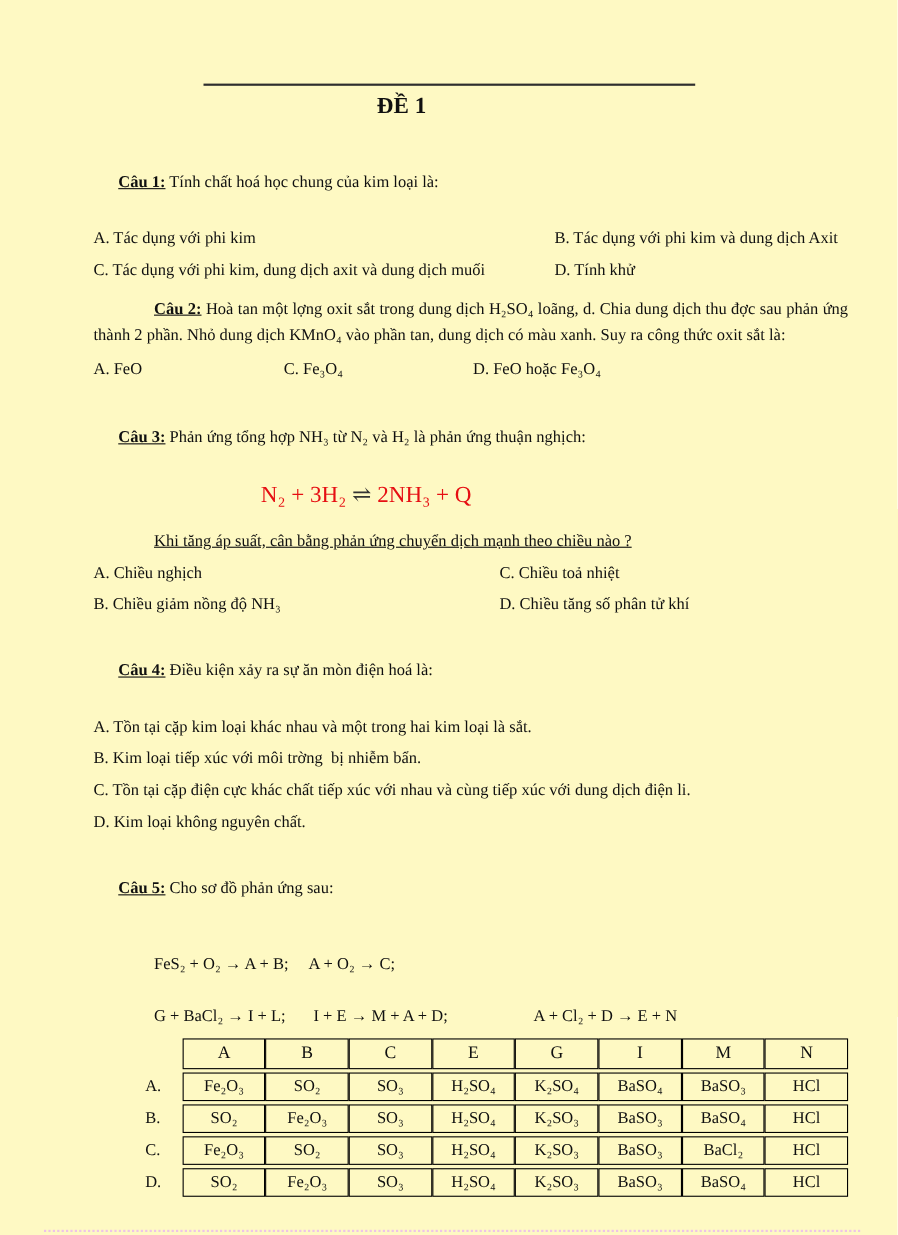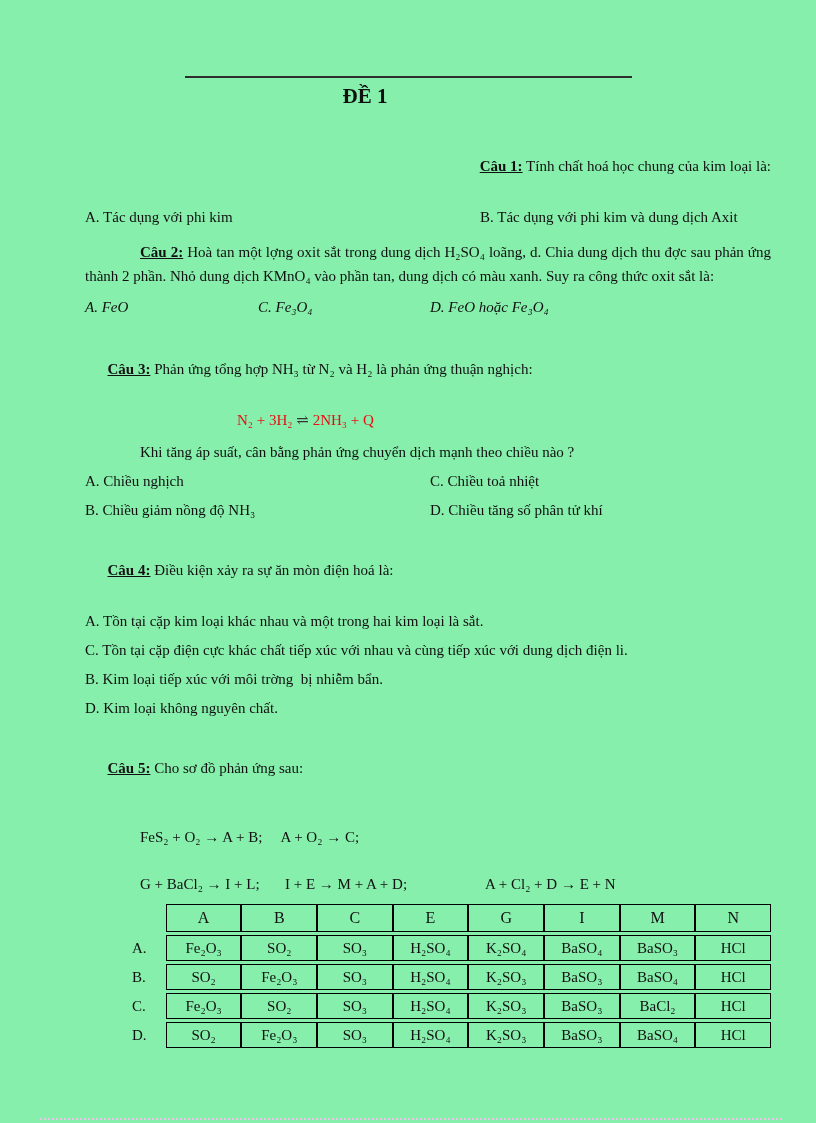--- a/index.html
+++ b/index.html
@@ -1,37 +1,37 @@
 <!DOCTYPE html>
 <html><head>
 <meta charset="utf-8">
 <style>
   html,body{margin:0;padding:0;background:#ffffff;}
   body{font-family:"Liberation Serif","DejaVu Serif",serif;color:#101010;}
-  .page{position:relative;width:816px;height:1123px;background:#86efac;overflow:hidden;
+  .page{position:relative;width:816px;height:1123px;background:#fef9c3;overflow:hidden;
         box-sizing:border-box;padding:76px 45px 0 85px;font-size:15px;}
   .rule{border-top:2px solid #2e2e2e;width:447px;margin-left:100px;height:0;}
   .title{font-size:21px;font-weight:bold;text-align:center;width:560px;margin:6px 0 0 0;}
   .qhead{margin:0;text-indent:55px;line-height:22px;white-space:pre-wrap;}
   .qpara{margin:0;text-indent:55px;line-height:24px;text-align:justify;}
   .qlabel{font-weight:bold;text-decoration:underline;}
   .row{display:flex;line-height:22px;}
   .row span{white-space:pre-wrap;}
   .c{flex:0 0 auto;}
   .w395{width:395px;}
   .w345{width:345px;}
   .w173{width:173px;}
   .w170{width:170px;}
   .w172{width:172px;}
   .w200{width:200px;}
   .w145{width:145px;}
-  .mt6{margin-top:9px;}  .mt7{margin-top:7px;}  .mt8{margin-top:8px;font-style:italic;}
+  .mt6{margin-top:20px;text-decoration:underline;}  .mt7{margin-top:7px;gap:24px;}  .mt8{margin-top:8px;}
   .mt10{margin-top:10px;} .mt12{margin-top:12px;} .mt16{margin-top:16px;}
-  .mt18{margin-top:18px;} .mt24{margin-top:24px;text-align:right;}
-  .equation{margin:6px 0 0 152px;line-height:24px;font-size:15px;}
+  .mt18{margin-top:18px;} .mt24{margin-top:24px;}
+  .equation{margin:6px 0 0 152px;line-height:24px;font-size:21px;}
   .eq-red{color:#e60f13;}
   .eq-arrow{color:#333;}
   .scheme{display:flex;margin-left:55px;line-height:22px;margin-top:25px;}
   .scheme span{white-space:pre;}
   .gap18{margin-left:18px;}
   .tblwrap{margin:6px 0 0 45px;}
   table.ans{border-collapse:separate;border-spacing:0 3px;font-size:15px;}
   table.ans th,table.ans td{border:1.5px solid #000;text-align:center;padding:0 4px;}
   table.ans th{width:66px;height:26px;font-weight:normal;font-size:16px;}
   table.ans td{height:24px;}
@@ -48,20 +48,24 @@
   <div class="rule"></div>
   <div class="title">ĐỀ 1</div>
 
   <div>
     <p class="qhead mt24">
       <span class="qlabel">Câu 1:</span><span> Tính chất hoá học chung của kim loại là:</span>
     </p>
     <div class="row mt7">
       <span class="c w395">A. Tác dụng với phi kim</span>
       <span class="c">B. Tác dụng với phi kim và dung dịch Axit</span>
+    </div>
+    <div class="row mt7">
+      <span class="c w395">C. Tác dụng với phi kim, dung dịch axit và dung dịch muối</span>
+      <span class="c">D. Tính khử</span>
     </div>
   </div>
 
   <div>
     <p class="qpara mt12">
       <span class="qlabel">Câu 2:</span><span> Hoà tan một lợng  oxit sắt trong dung dịch H₂SO₄ loãng, d.  Chia dung dịch thu đợc  sau phản ứng thành 2 phần. Nhỏ dung dịch KMnO₄ vào phần tan, dung dịch có màu xanh. Suy ra công thức oxit sắt là:</span>
     </p>
     <div class="row mt8">
       <span class="c w173">A. FeO</span>
       <span class="c w172">C. Fe₃O₄</span>
@@ -88,24 +92,24 @@
   </div>
 
   <div>
     <p class="qhead mt16">
       <span class="qlabel">Câu 4:</span><span> Điều kiện xảy ra sự ăn mòn điện hoá là:</span>
     </p>
     <div class="row mt7">
         <span class="c">A. Tồn tại cặp kim loại khác nhau và một trong hai kim loại là sắt.</span>
       </div>
     <div class="row mt7">
-        <span class="c">C. Tồn tại cặp điện cực khác chất tiếp xúc với nhau và cùng tiếp xúc với dung dịch điện li.</span>
+        <span class="c">B. Kim loại tiếp xúc với môi trờng  bị nhiễm bẩn.</span>
       </div>
     <div class="row mt7">
-        <span class="c">B. Kim loại tiếp xúc với môi trờng  bị nhiễm bẩn.</span>
+        <span class="c">C. Tồn tại cặp điện cực khác chất tiếp xúc với nhau và cùng tiếp xúc với dung dịch điện li.</span>
       </div>
     <div class="row mt7">
         <span class="c">D. Kim loại không nguyên chất.</span>
       </div>
   </div>
 
   <div>
     <p class="qhead mt16">
       <span class="qlabel">Câu 5:</span><span> Cho sơ đồ phản ứng sau:</span>
     </p>

